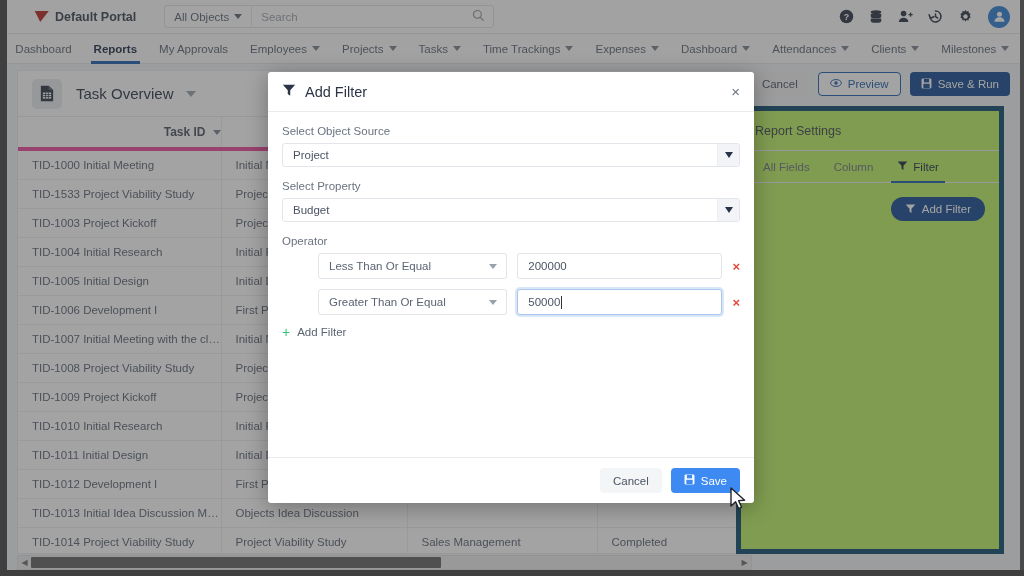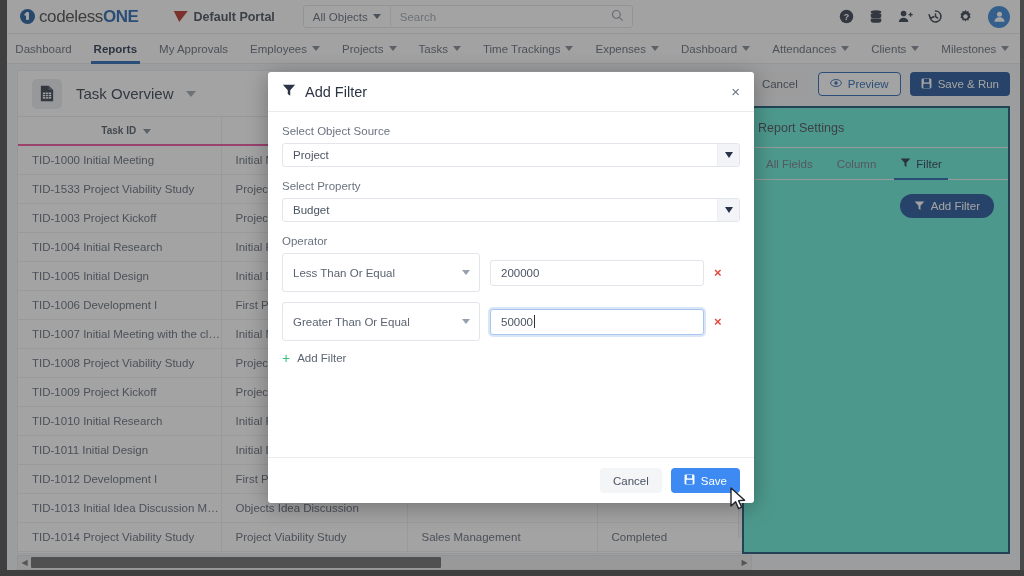--- a/index.html
+++ b/index.html
@@ -114,22 +114,22 @@
   .panel-title { margin-left:14px; font-size:15px; color:#2b3445; font-weight:400;}
   .panel-caret { margin-left:12px; width:0;height:0;border-left:5px solid transparent;border-right:5px solid transparent;border-top:6px solid #9aa3ad;}
 
   
   .table-wrap {
     position:absolute; left:10px; top:52px; width:735px; bottom:16px;
     background:#fff; border:1px solid #e8eaee; overflow:hidden;
   }
   table.grid { width:100%; border-collapse:collapse; table-layout:fixed; }
   table.grid th {
-    font-size:10px; color:#4a5463; font-weight:700; text-align:center;
-    padding:8px 0 8px 14px; border-bottom:2px solid #ec4899; background:#fff;
+    font-size:12px; color:#4a5463; font-weight:700; text-align:right;
+    padding:8px 0 8px 14px; border-bottom:4px solid #ec4899; background:#fff;
     height:27px; white-space:nowrap;
   }
   table.grid td {
     font-size:11.5px; color:#5b6472; padding:8px 0 8px 14px;
     border-bottom:1px solid #eceef1; height:27px;
     white-space:nowrap; overflow:hidden; text-overflow:ellipsis;
   }
   table.grid th:not(:first-child), table.grid td:not(:first-child){ border-left:1px solid #eceef1; }
   .th-caret { display:inline-block; margin-left:7px; width:0;height:0;
     border-left:4px solid transparent;border-right:4px solid transparent;border-top:5px solid #7a838f; vertical-align:middle;}
@@ -151,22 +151,22 @@
   .rp-actions { position:absolute; right:10px; top:8px; display:flex; gap:9px; align-items:center;}
   .btn {
     height:24px; border-radius:4px; font-size:11.5px; display:flex; align-items:center;
     gap:6px; padding:0 11px; white-space:nowrap; cursor:pointer;
   }
   .btn-plain { background:#f1f2f4; color:#4a5463; }
   .btn-outline { background:#fff; color:#1d5fae; border:1px solid #1d5fae; }
   .btn-primary { background:#154a91; color:#fff; }
 
   .rp-card {
-    position:absolute; right:10px; top:42px; width:268px; bottom:16px;
-    background:#5eead4; border:2px solid #0c4a6e;
+    position:absolute; right:16px; top:42px; width:268px; bottom:16px;
+    background:#bef264; border:5px solid #0c4a6e;
   }
   .rp-title { font-size:12.5px; color:#3c4450; padding:13px 0 12px 14px; border-bottom:1px solid #ebedf0;}
   .rp-tabs { display:flex; align-items:center; border-bottom:1px solid #ebedf0; font-size:11.5px; padding-left:10px;}
   .rp-tab { padding:9px 12px; color:#6b7380; display:flex; align-items:center; gap:5px; position:relative;}
   .rp-tab.active { color:#1b2a42; }
   .rp-tab.active::after{ content:""; position:absolute; left:6px; right:6px; bottom:-1px; height:2.5px; background:#1d5fae;}
   .rp-body { padding:14px; display:flex; justify-content:flex-end;}
   .btn-round { background:#154a91; color:#fff; height:24px; border-radius:13px; font-size:11.5px;
     display:flex; align-items:center; gap:6px; padding:0 14px;}
 
@@ -191,22 +191,22 @@
     display:flex; align-items:center; margin-bottom:13px;
   }
   .select-val { flex:1; font-size:11.5px; color:#4a5463; padding-left:10px; }
   .select-btn {
     width:22px; height:22px; background:#f3f4f7; border-left:1px solid #eceef1;
     display:flex; align-items:center; justify-content:center; border-radius:0 2px 2px 0;
   }
   .tri-dn { width:0;height:0;border-left:4.5px solid transparent;border-right:4.5px solid transparent;border-top:6px solid #27334a;}
 
   .op-row { display:flex; align-items:center; gap:10px; margin-bottom:10px; }
-  .op-select { width:198px; height:39px; border:1px solid #e2e5ea; border-radius:3px;
-    display:flex; align-items:center; background:#fff;}
+  .op-select { width:198px; height:26px; border:1px solid #e2e5ea; border-radius:3px;
+    display:flex; align-items:center; background:#fff;margin-left:36px;}
   .op-select .select-val{ font-size:11.5px; color:#5b6472; }
   .op-arrow { width:26px; display:flex; align-items:center; justify-content:center;}
   .tri-sm { width:0;height:0;border-left:4px solid transparent;border-right:4px solid transparent;border-top:5px solid #97a0ad;}
   .op-value {
     width:214px; height:26px; border:1px solid #e2e5ea; border-radius:3px;
     display:flex; align-items:center; font-size:11.5px; color:#4a5463; padding-left:10px;
     background:#fff;
   }
   .op-value.focused { border:1px solid #a9c7ee; box-shadow:0 0 0 2px rgba(169,199,238,0.45);text-align:center; }
   .caret-bar { display:inline-block; width:1px; height:13px; background:#333; margin-left:1px;}
@@ -228,26 +228,20 @@
   .cursor { position:absolute; left:730px; top:487px; z-index:70; }
 </style>
 </head>
 <body>
 
 <div id="root">
 
   <div id="app">
 
     <div class="topbar">
-      <div class="logo-wrap">
-        <span class="logo-mark"></span>
-        <span class="logo-text">
-          <span class="a">codeless</span><span class="b">ONE</span>
-        </span>
-      </div>
 
       <div class="portal">
         <span class="portal-ico"></span>
         <span class="portal-label">Default Portal</span>
       </div>
 
       <div class="searchbox">
         <span class="sb-sel">
           <span>All Objects</span>
           <span class="caret-dn"></span>

